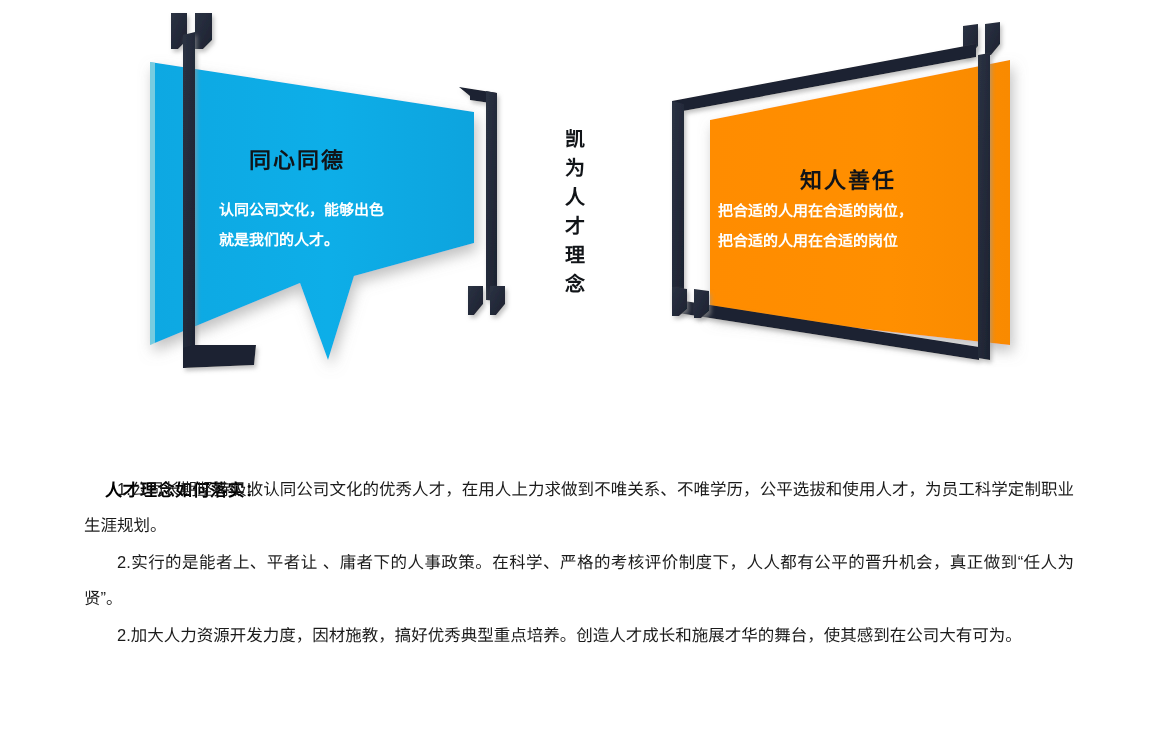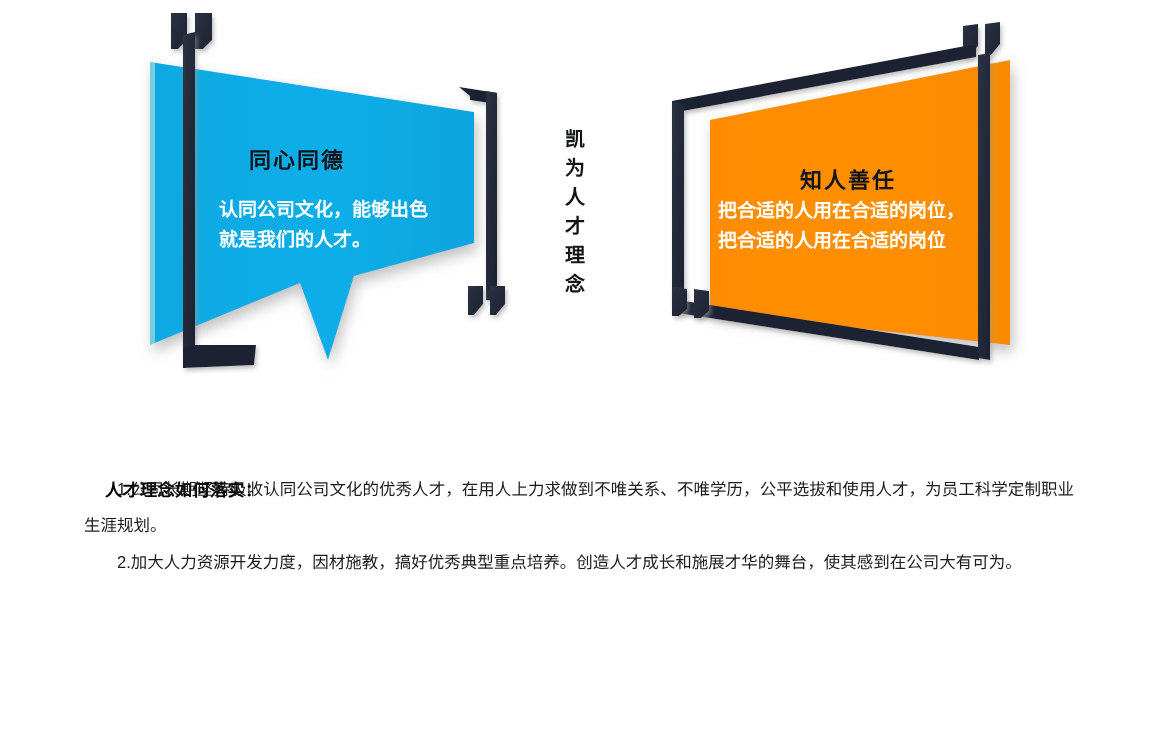--- a/index.html
+++ b/index.html
@@ -35,21 +35,21 @@
   .card-heading {
     position: absolute;
     font-size: 22px;
     font-weight: 700;
     color: #111418;
     letter-spacing: 2px;
     white-space: nowrap;
   }
   .card-body {
     position: absolute;
-    font-size: 19px;
+    font-size: 15px;
     font-weight: 700;
     color: #ffffff;
     line-height: 30px;
     white-space: nowrap;
   }
   .card-body .line { display: block; }
 
   #blue-heading { left: 249px; top: 142px; font-family: Liberation Serif, serif; }
   #blue-body    { left: 219px; top: 195px; }
 
@@ -206,15 +206,16 @@
     <span>才</span>
     <span>理</span>
     <span>念</span>
   </div>
 </div>
 
 <div id="article">
   <div id="article-title">人才理念如何落实：</div>
   <div id="paragraphs">
     <p>1.公司长期坚持吸收认同公司文化的优秀人才，在用人上力求做到不唯关系、不唯学历，公平选拔和使用人才，为员工科学定制职业生涯规划。</p>
+    <p>2.实行的是能者上、平者让 、庸者下的人事政策。在科学、严格的考核评价制度下，人人都有公平的晋升机会，真正做到“任人为贤”。</p>
     <p>2.加大人力资源开发力度，因材施教，搞好优秀典型重点培养。创造人才成长和施展才华的舞台，使其感到在公司大有可为。</p>
   </div>
 </div>
 
 </body></html>

